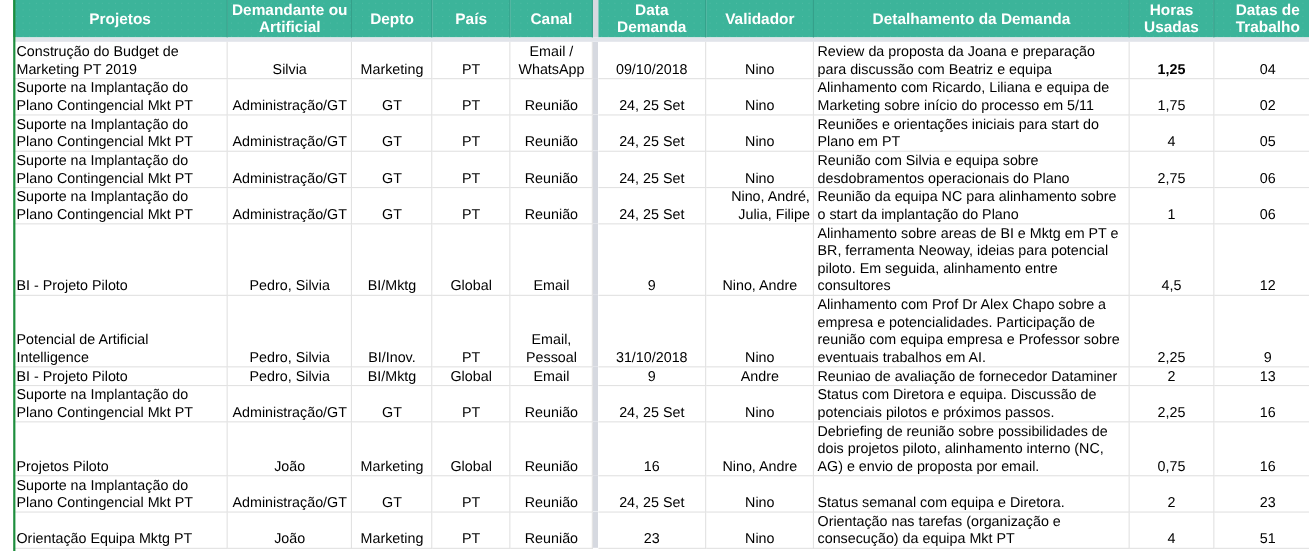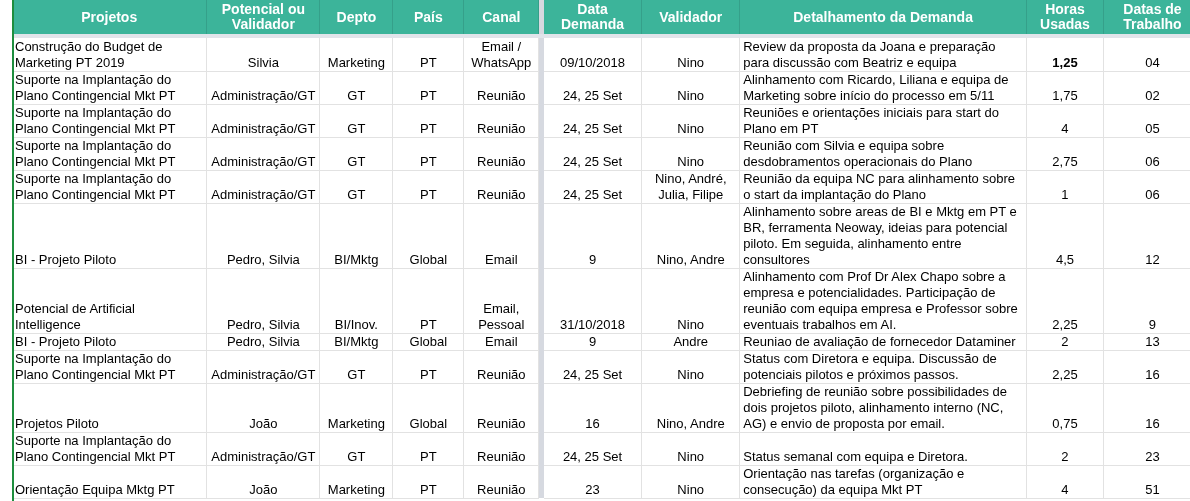--- a/index.html
+++ b/index.html
@@ -41,21 +41,21 @@
       <col class="cd">
       <col class="c5">
         <col class="c6">
         <col class="c7">
         <col class="c8">
         <col class="c9">
     </colgroup>
     <thead>
       <tr>
         <th>Projetos</th>
-        <th>Potencial ou Validador</th>
+        <th>Demandante ou Artificial</th>
         <th>Depto</th>
         <th>País</th>
         <th>Canal</th>
         <th class="divider"></th>
         <th>Data Demanda</th>
         <th>Validador</th>
         <th>Detalhamento da Demanda</th>
         <th>Horas Usadas</th>
         <th>Datas de Trabalho</th>
       </tr>
@@ -117,21 +117,21 @@
           <td class="c" style="height: 33px;">06</td>
         </tr>
         <tr style="height: 33px;">
           <td class="l" style="height: 33px;">Suporte na Implantação do Plano Contingencial Mkt PT</td>
           <td class="c" style="height: 33px;">Administração/GT</td>
           <td class="c" style="height: 33px;">GT</td>
           <td class="c" style="height: 33px;">PT</td>
           <td class="c" style="height: 33px;">Reunião</td>
           <td class="divider" style="height: 33px;"></td>
           <td class="c" style="height: 33px;">24, 25 Set</td>
-          <td class="c" style="height: 33px;">Nino, André, Julia, Filipe</td>
+          <td class="c" style="height: 33px; text-align: right;">Nino, André, Julia, Filipe</td>
           <td class="l" style="height: 33px;">Reunião da equipa NC para alinhamento sobre o start da implantação do Plano</td>
           <td class="c" style="height: 33px;">1</td>
           <td class="c" style="height: 33px;">06</td>
         </tr>
         <tr style="height: 65px;">
           <td class="l" style="height: 65px;">BI - Projeto Piloto</td>
           <td class="c" style="height: 65px;">Pedro, Silvia</td>
           <td class="c" style="height: 65px;">BI/Mktg</td>
           <td class="c" style="height: 65px;">Global</td>
           <td class="c" style="height: 65px;">Email</td>

